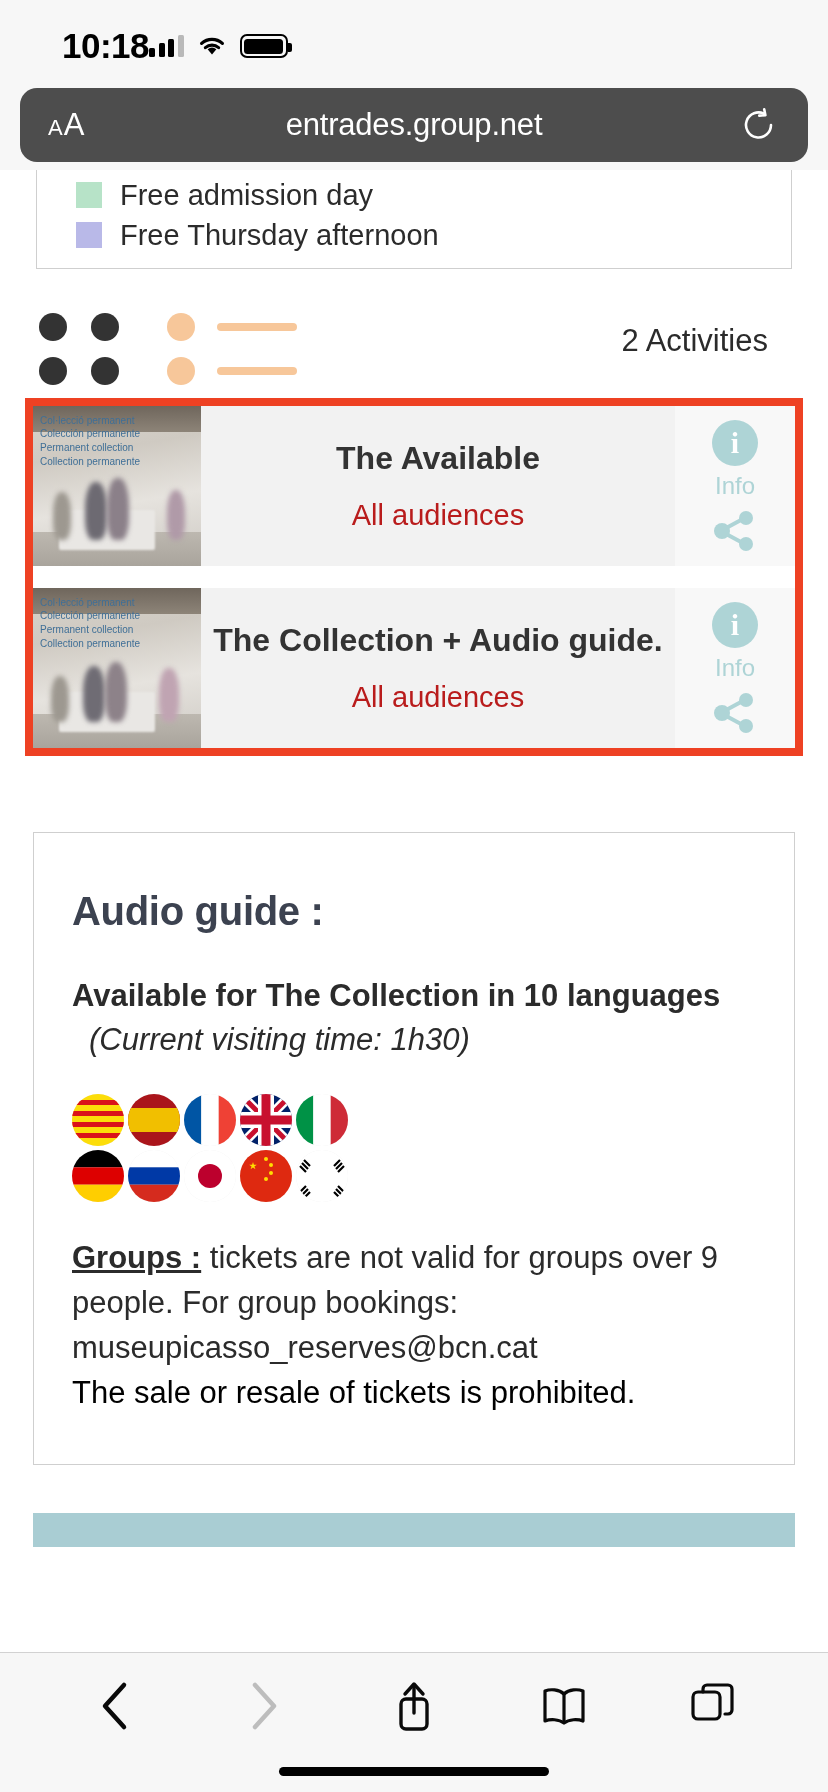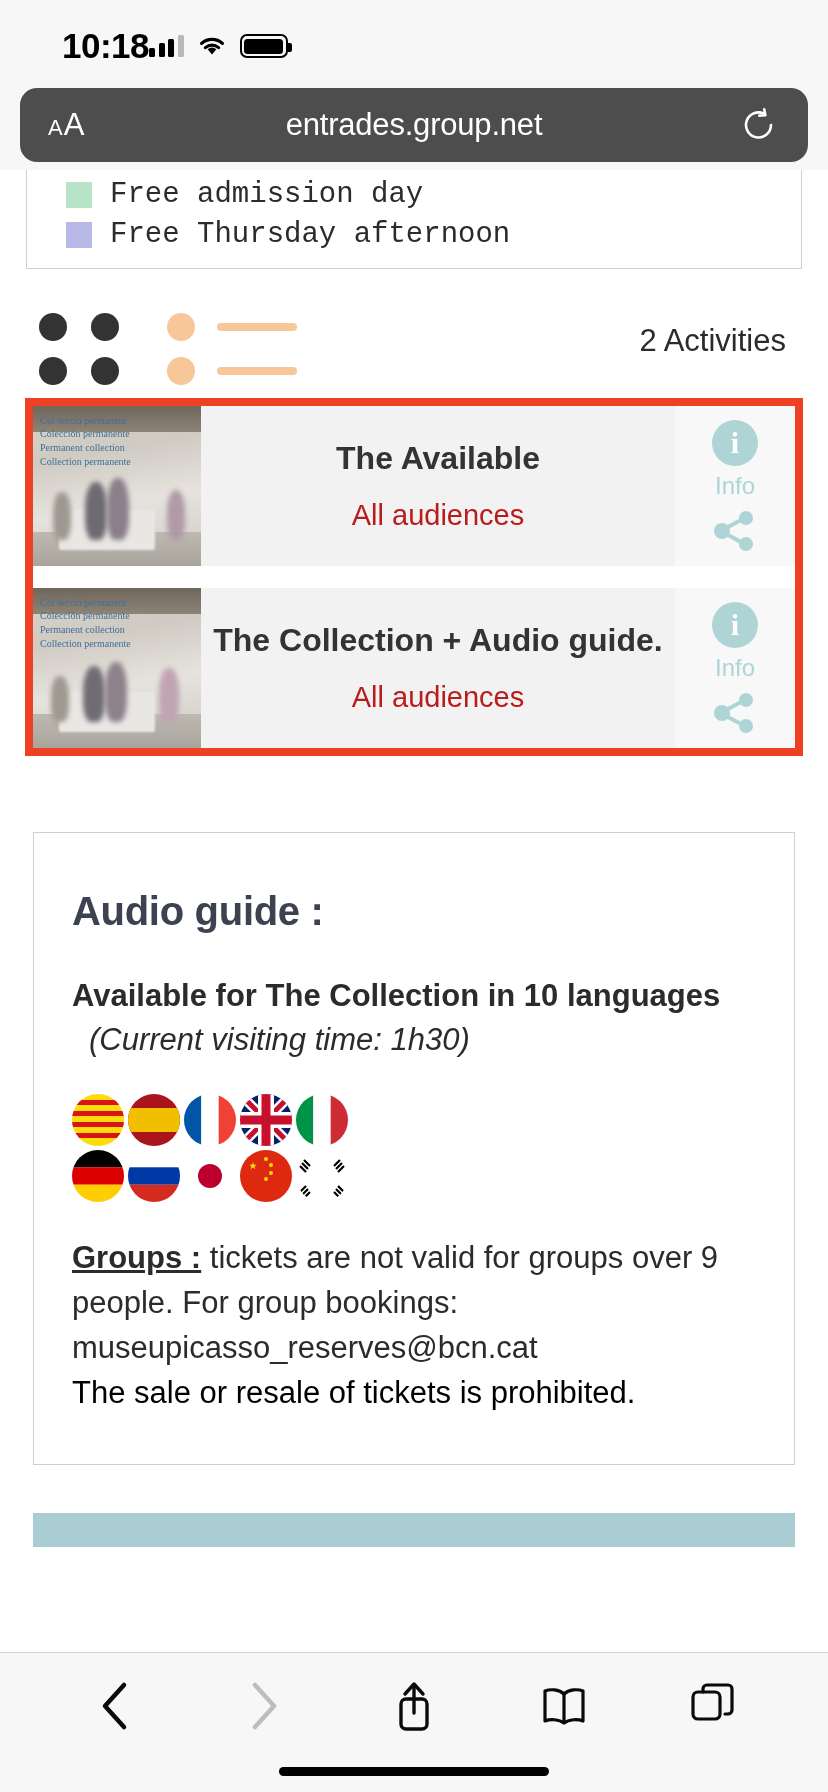--- a/index.html
+++ b/index.html
@@ -71,39 +71,38 @@
   
   .page {
     position:absolute;
     top:170px; left:0; right:0; bottom:140px;
     background:#fff;
     overflow:hidden;
   }
 
   
   .legend-box {
-    margin:0 26px;
+    margin:0 36px;
     border:1px solid #cfcfcf;
     border-top:none;
     padding:5px 0 12px 0;
-    font-family:Liberation Mono, monospace;
   }
   .legend-row { display:flex; align-items:center; gap:18px; padding:2px 0 2px 39px; }
   .legend-swatch { width:26px; height:26px; flex:none; }
   .legend-label { font-size:29px; color:#2b2b2b; line-height:1.25; }
 
   
   .loader-wrap { padding:36px 0 0 39px; position:relative; height:116px; }
   .loader-line { display:flex; align-items:center; height:44px; }
   .dot { width:28px; height:28px; border-radius:50%; background:#333333; margin-right:24px; }
   .dot.second { margin-right:48px; }
   .dot.orange { background:#f7c79a; margin-right:22px; }
   .bar-orange { width:80px; height:8px; border-radius:4px; background:#f7c79a; }
   .activities-count {
-    position:absolute; right:42px; top:54px;
+    position:absolute; right:60px; top:54px;
     font-size:31px; color:#2b2b2b;
   }
 
   
   .cards-outer {
     margin:13px 25px 0 25px;
     border:8px solid #ee4123;
     background:#fff;
     padding:0;
   }
@@ -132,21 +131,21 @@
     position:absolute; bottom:16px; left:26px; width:96px; height:40px;
     background:#e9e7e4; filter:blur(1.2px); border-radius:2px;
   }
   .thumb-fig {
     position:absolute; bottom:26px; border-radius:45% 45% 35% 35%;
     filter:blur(2.4px);
   }
   .thumb-text {
     position:absolute; top:8px; left:7px; z-index:4;
     font-size:10px; line-height:1.38; color:#3f6f97;
-    font-family:Liberation Serif, serif; white-space:nowrap;
+    font-family:Liberation Sans, sans-serif; white-space:nowrap;
   }
   .card-body {
     flex:1; display:flex; flex-direction:column;
     align-items:center; justify-content:center; gap:22px;
     background:#f2f2f2; padding:0 10px;
   }
   .card-title { font-size:32px; font-weight:bold; color:#333; text-align:center; }
   .card-sub { font-size:29px; color:#b91c1c; text-align:center; }
   .card-actions {
     width:120px; flex:none; background:#f8f8f8;

